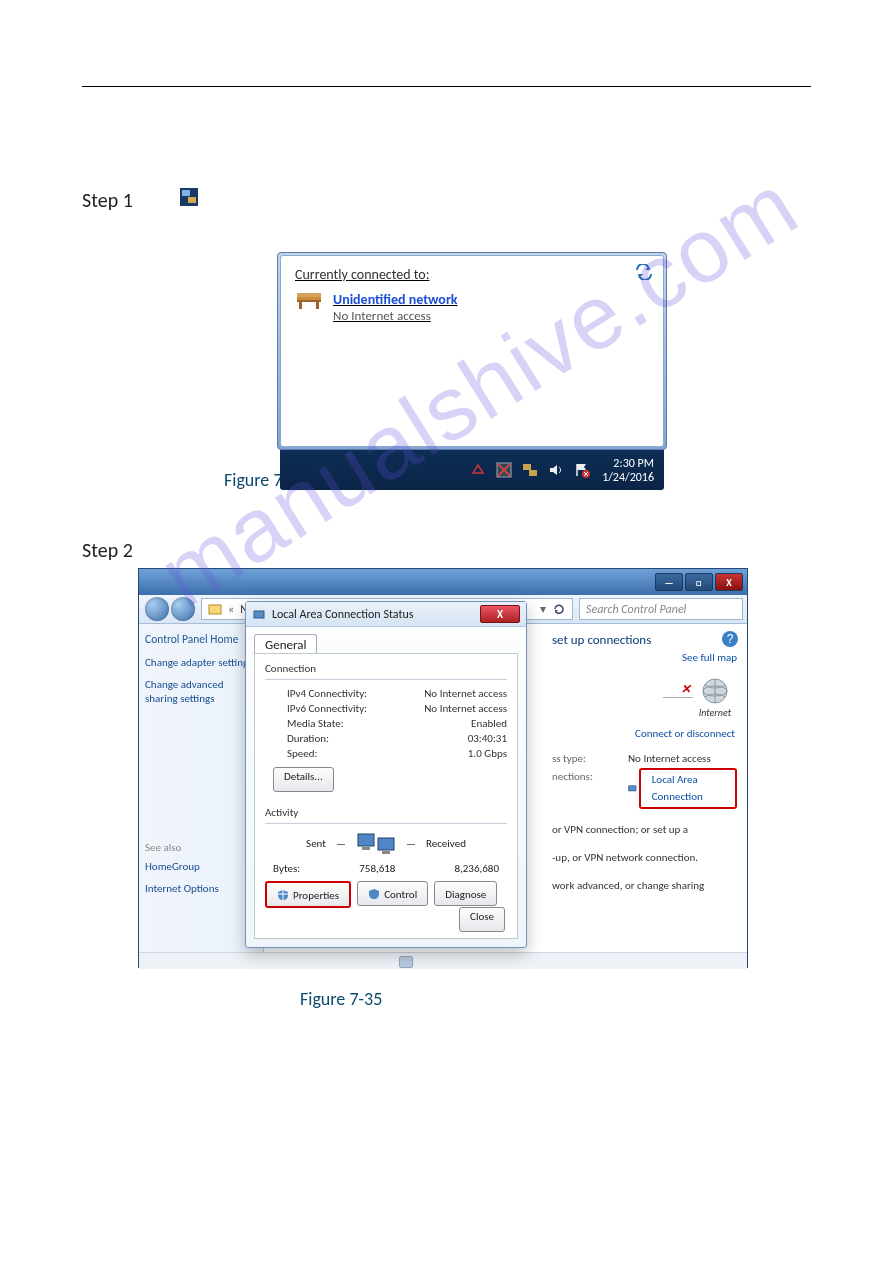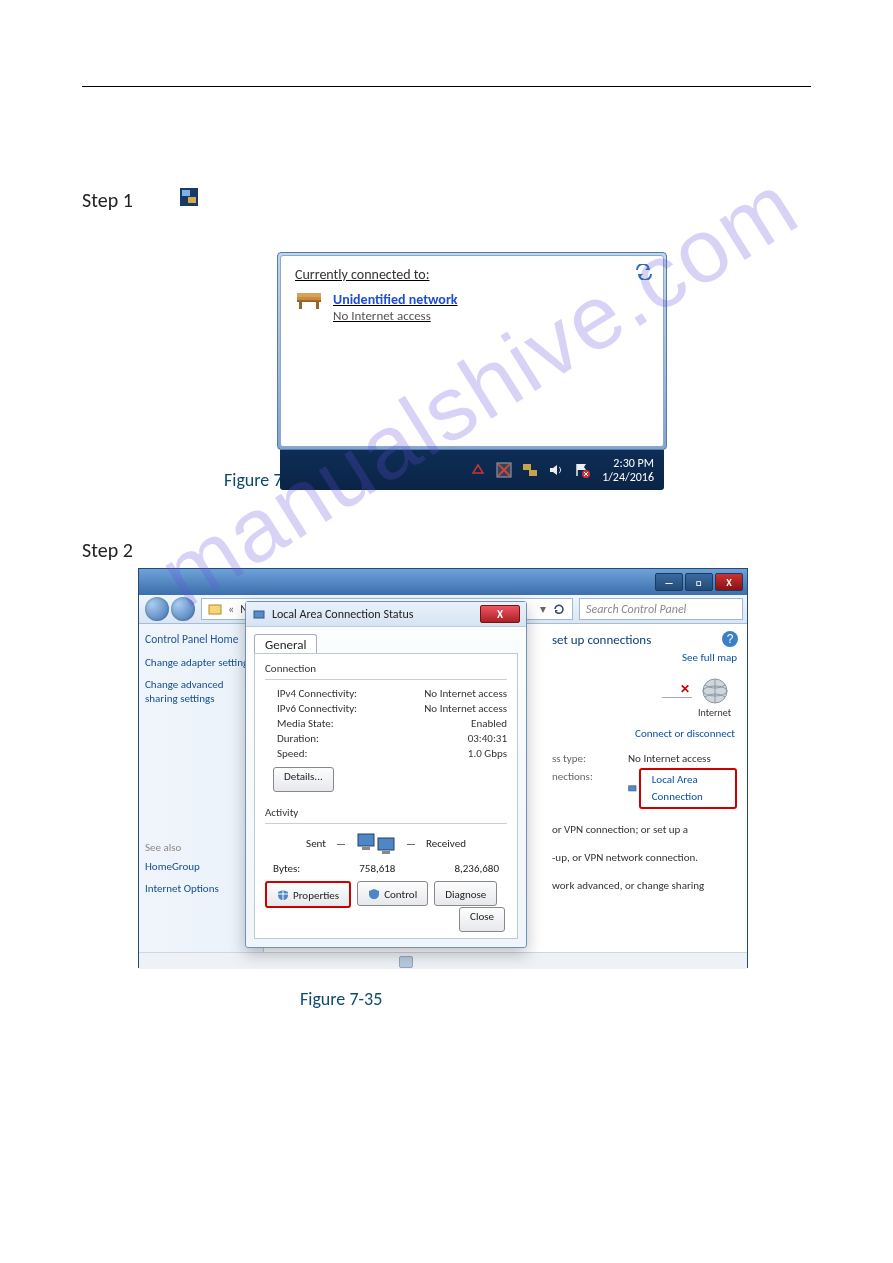--- a/index.html
+++ b/index.html
@@ -188,21 +188,21 @@
     background:#fff;
   }
   .help-icon { position:absolute; right:8px; top:6px; width:18px;height:18px; }
   .help-icon svg{width:18px;height:18px}
   .main-heading { color:#0a3c78; font-size:13px; margin-left:278px; margin-top:0;}
   .main-link-r { display:block; text-align:right; color:#0a4fa5; font-size:11px; margin-top:4px;}
   .net-diagram { display:flex; align-items:center; justify-content:flex-end; gap:6px; margin:12px 6px 6px 0;}
   .net-node { display:flex; flex-direction:column; align-items:center; font-size:10px; color:#333;}
   .globe-icon{width:30px;height:30px;}
   .globe-icon svg{width:30px;height:30px}
-  .x-over{ position:relative;}
+  .x-over{ position:relative;font-style:italic;}
   .x-over::after{
     content:"✕"; position:absolute; left:-18px; top:6px; color:#c00; font-size:12px; font-weight:bold;
   }
   .conn-or{ color:#0a4fa5; font-size:11px; display:block; text-align:right; margin:8px 2px 10px 0;}
   .kv-right { margin-left:278px; font-size:11px; color:#333; line-height:1.6;}
   .kv-right .kv{ display:flex; gap:6px;}
   .kv-right .k{ min-width:70px; color:#666;}
   .local-link-box{
     display:inline-block; border:2px solid #c00; border-radius:3px; padding:1px 11px;
     color:#0a4fa5;
@@ -248,21 +248,21 @@
     margin:0 8px 8px 8px;
     border:1px solid #bcc;
     background:#fff;
     height:286px;
     padding:8px 10px;
     box-sizing:border-box;
     position:relative;
   }
   .fieldset-title{ font-size:11px; color:#333; margin-bottom:4px;}
   .fieldset-line{ border-top:1px solid #ccd; margin:2px 0 6px 0;}
-  .kv-list{ margin-left:12px;}
+  .kv-list{ margin-left:22px;}
   .kv-list .row{ display:flex; justify-content:space-between; padding:1px 0; font-size:11px;}
   .kv-list .row .k{color:#333;}
   .kv-list .row .v{color:#333;}
   .details-btn, .win-btn {
     display:inline-block; height:20px;
     border:1px solid #888; border-radius:3px;
     background:linear-gradient(#fdfdfd,#e6e8ec);
     font-size:11px; padding:2px 10px 1px 10px;
     color:#222;
   }

